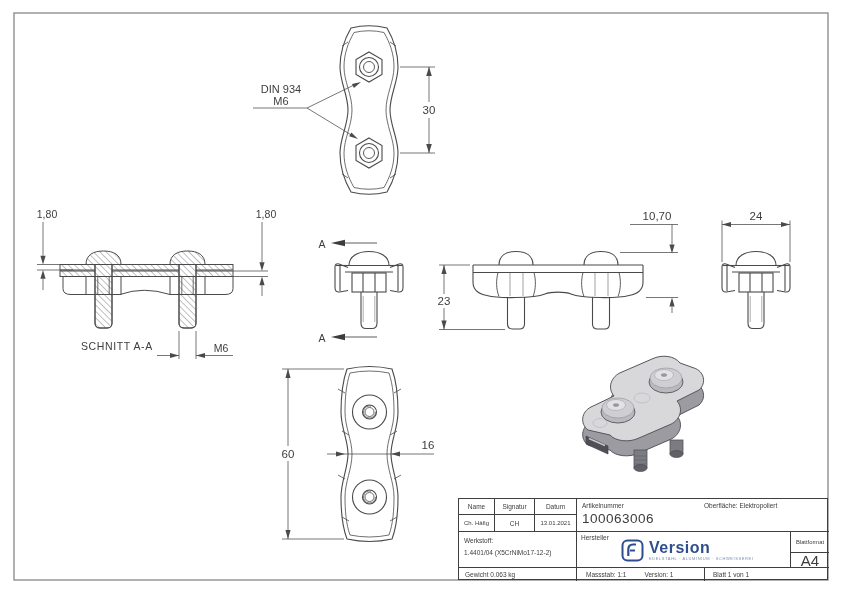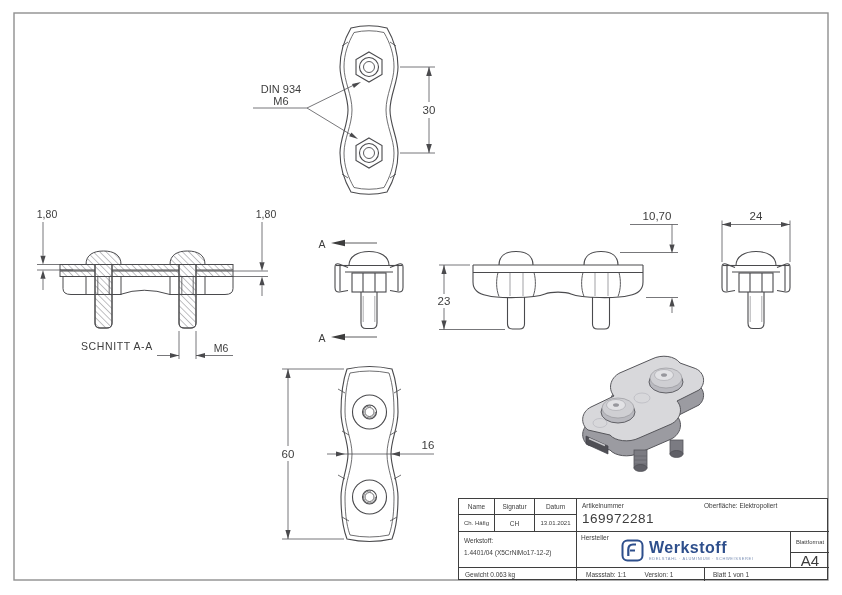--- a/index.html
+++ b/index.html
@@ -298,40 +298,40 @@
 </svg>
 
 
 <div class="tblock">
   <div class="cell lblC bR bB" style="left:0;top:0;width:36px;height:16px;">Name</div>
   <div class="cell lblC bR bB" style="left:36px;top:0;width:40px;height:16px;">Signatur</div>
   <div class="cell lblC bR bB" style="left:76px;top:0;width:42px;height:16px;">Datum</div>
   <div class="cell bB" style="left:118px;top:0;width:252px;height:33px;">
     <span class="artikel-label">Artikelnummer</span>
     <span class="oberflaeche">Oberfläche:  Elektropoliert</span>
-    <span class="artikel-value">169972281</span>
+    <span class="artikel-value">100063006</span>
   </div>
   <div class="cell lblC bR bB" style="left:0;top:16px;width:36px;height:17px;font-size:6px;">Ch. Häfig</div>
   <div class="cell lblC bR bB" style="left:36px;top:16px;width:40px;height:17px;">CH</div>
   <div class="cell lblC bR bB" style="left:76px;top:16px;width:42px;height:17px;font-size:6px;">13.01.2021</div>
 
   <div class="cell bR bB werkstoff" style="left:0;top:33px;width:118px;height:36px;">
     <div>Werkstoff:</div>
     <div>1.4401/04 (X5CrNiMo17-12-2)</div>
   </div>
   <div class="cell bR bB" style="left:118px;top:33px;width:214px;height:36px;">
     <span class="hersteller-label">Hersteller</span>
     <div class="logo">
       <svg width="23" height="23" viewBox="0 0 23 23">
         <rect x="1.5" y="1.5" width="20" height="20" rx="5" fill="none" stroke="#2e4f8c" stroke-width="2"></rect>
         <path d="M 15,5.5 L 12,5.5 C 8.8,5.5 7.3,7.3 7.3,10.5 L 7.3,17" fill="none" stroke="#2e4f8c" stroke-width="2.2"></path>
         <line x1="9" y1="11.5" x2="14" y2="11.5" stroke="#2e4f8c" stroke-width="2"></line>
       </svg>
       <span class="logo-text">
-        <span class="logo-brand" style="color:#2e4f8c;">Werkstoff</span>
+        <span class="logo-brand" style="color:#2e4f8c;">Version</span>
         <span class="logo-tagline" style="color:#7a8fb5;">EDELSTAHL · ALUMINIUM · SCHWEISSEREI</span>
       </span>
     </div>
   </div>
   <div class="cell lblC bB" style="left:332px;top:33px;width:38px;height:21px;font-size:5.8px;">Blattformat</div>
   <div class="cell lblC bB a4" style="left:332px;top:54px;width:38px;height:15px;">A4</div>
 
   <div class="cell bR row4 gewicht-cell" style="left:0;top:69px;width:118px;height:13px;">Gewicht 0.063 kg</div>
   <div class="cell bR row4 massstab-cell" style="left:118px;top:69px;width:128px;height:13px;">
     <span>Massstab: 1:1</span>

